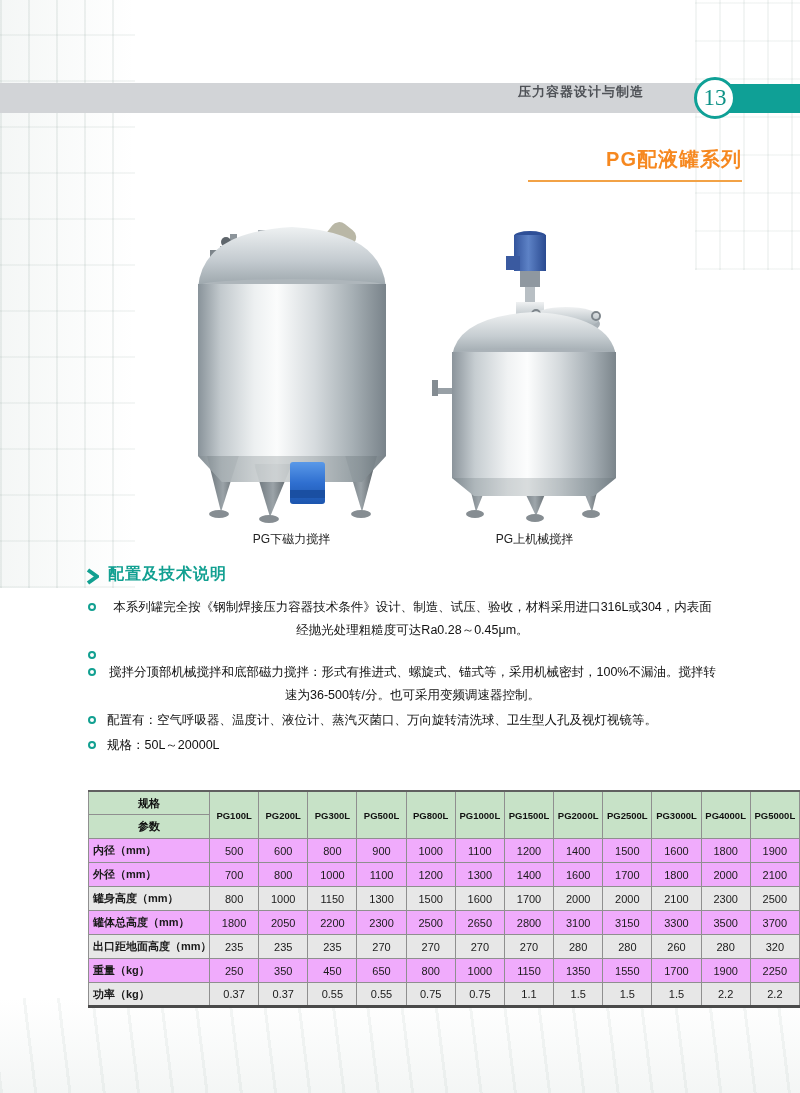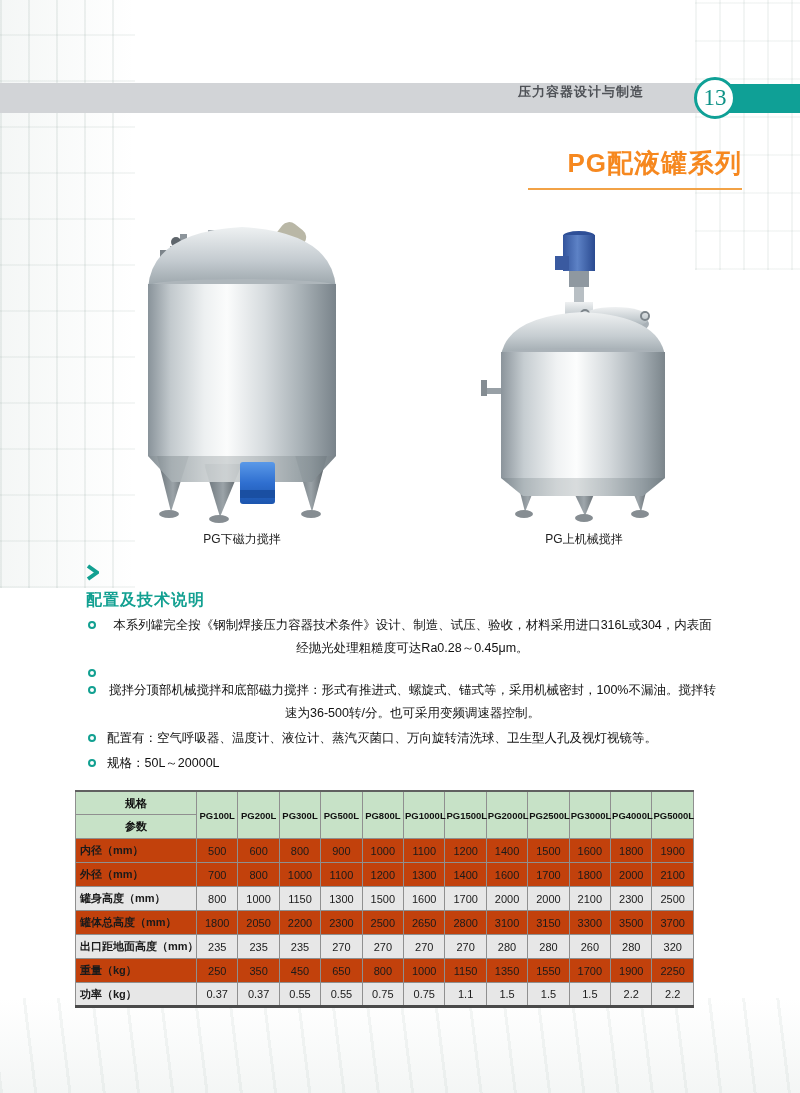--- a/index.html
+++ b/index.html
@@ -29,43 +29,43 @@
     padding-right:56px; }
   .gray-bar .crumb { font-size:13px; font-weight:bold; color:#4f5257; letter-spacing:1px; }
   .teal-bar { position:absolute; left:712px; top:84px; width:88px; height:29px; background:#0fa096; }
   .page-circle { position:absolute; left:694px; top:77px; width:42px; height:42px;
     border-radius:50%; background:#ffffff; border:3px solid #0fa096;
     display:flex; align-items:center; justify-content:center; z-index:2; }
   .page-circle span { font-family:"Liberation Serif", serif; font-size:23px; color:#0e9287;text-align:right; }
 
   
   .title-wrap { position:absolute; right:58px; top:146px; text-align:right; }
-  .title-wrap h1 { font-size:26px; font-weight:bold; color:#f6881f; letter-spacing:1px; }
+  .title-wrap h1 { font-size:20px; font-weight:bold; color:#f6881f; letter-spacing:1px; }
   .title-underline { margin-top:7px; margin-left:auto; width:214px; height:2px; background:#f2a246; }
 
   
   .products { position:absolute; left:108px; top:212px; width:585px;
-    display:flex; justify-content:space-between; align-items:flex-end; }
+    display:flex; justify-content:center; align-items:flex-end; }
   .product { display:flex; flex-direction:column; align-items:center; }
   .product .caption { margin-top:7px; font-size:12px; color:#222; }
 
   
   .section { position:absolute; left:86px; top:564px; width:632px; }
-  .section-heading { display:flex; align-items:flex-start; gap:9px; margin-bottom:3px;flex-direction:column; }
+  .section-heading { display:flex; align-items:flex-end; gap:9px; margin-bottom:11px; }
   .section-heading .txt { font-size:16px; font-weight:bold; color:#12a091; letter-spacing:1px; }
   ul.bullets { list-style:none; }
   ul.bullets li { display:flex; margin-bottom:2px;text-align:center; }
   ul.bullets .ring { flex:none; width:8px; height:8px; margin:7px 11px 0 2px;
     border:2px solid #12a091; border-radius:50%; background:#fff; }
   ul.bullets .btxt { font-size:12.5px; line-height:23px; color:#111; }
 
   
-  table.spec { position:absolute; left:75px; top:790px; width:619px;
+  table.spec { position:absolute; left:88px; top:790px; width:712px;
     border-collapse:collapse; table-layout:fixed;
-    border-top:2px solid #606060; border-bottom:3px solid #4a4a4a; background:#c2410c; }
+    border-top:2px solid #606060; border-bottom:3px solid #4a4a4a; background:#f0abfc; }
   table.spec col.lbl { width:121px; }
   table.spec th, table.spec td { border:1px solid #8f8f8f; text-align:center; vertical-align:middle; }
   table.spec thead th { background:#c7e2c7; font-size:9.5px; font-weight:bold; color:#111;
     height:47px; padding:0 1px; }
   table.spec thead th.corner { padding:0; }
   .corner-top, .corner-bottom { height:23px; line-height:23px; font-size:11px; font-weight:bold; }
   .corner-top { border-bottom:1px solid #8f8f8f; }
   table.spec tbody th { font-size:11px; font-weight:bold; text-align:left; padding:0 4px;
     height:24px; white-space:nowrap; }
   table.spec tbody td { font-size:11px; font-weight:normal; height:24px; }

